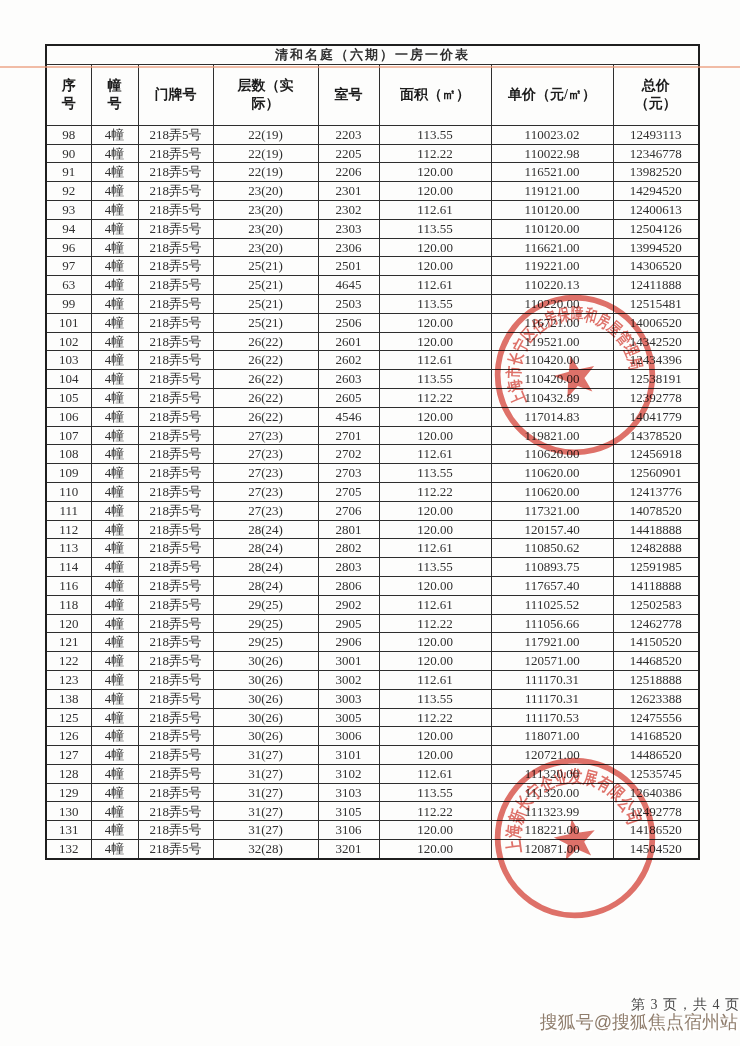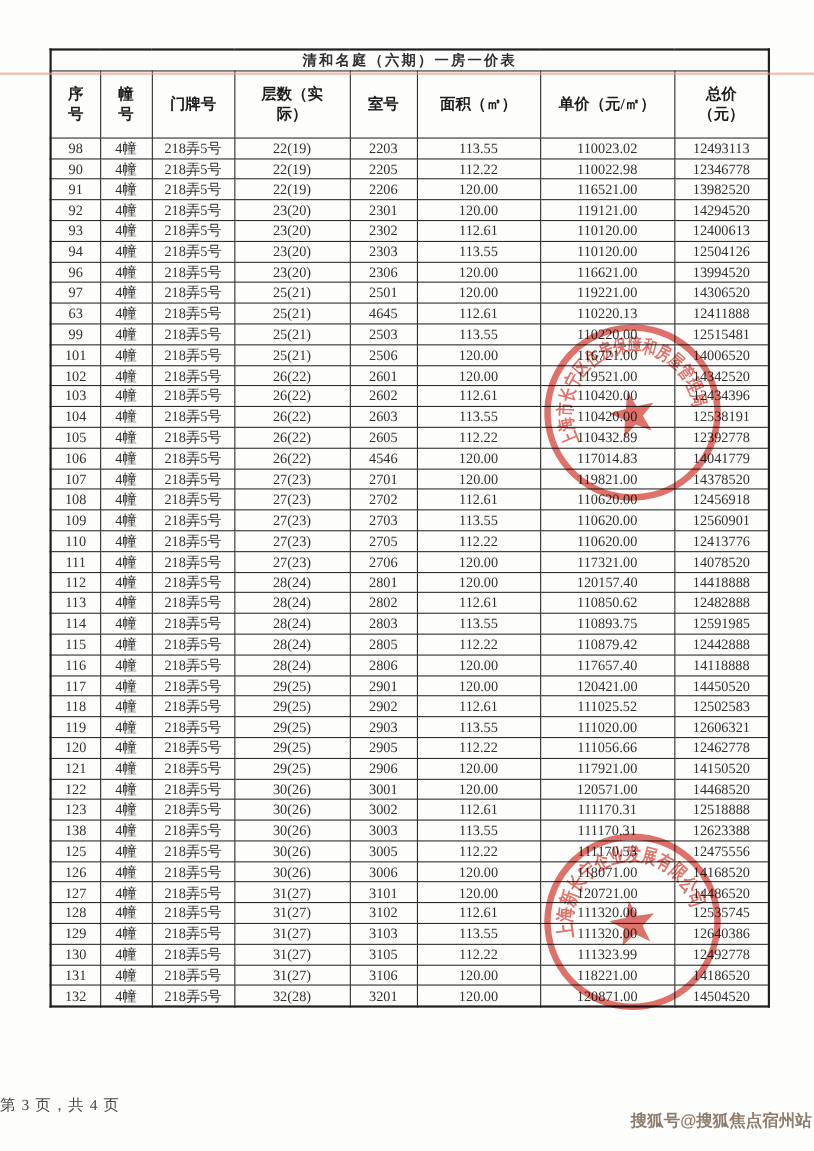--- a/index.html
+++ b/index.html
@@ -29,36 +29,36 @@
   }
   .doc-table th{
     height:36px;font-size:14px;font-weight:bold;text-align:center;
     padding:12px;color:#1c1c1c;background:transparent;
   }
   .doc-table td{
     height:17.8px;font-size:13px;text-align:center;padding:0;
     line-height:1.05;color:#303030;white-space:nowrap;overflow:hidden;
   }
   .footer-text{
-    position:absolute;left:0;top:996px;width:740px;text-align:left;
+    position:absolute;left:0;top:996px;width:740px;text-align:right;
     font-size:14px;color:#474747;letter-spacing:1px;z-index:2;
   }
   
   .stamp{
     position:absolute;width:176px;height:168px;z-index:4;
     opacity:0.8;mix-blend-mode:multiply;pointer-events:none;
   }
   .stamp-1{left:487px;top:291px;transform:rotate(-14deg);}
   .stamp-2{left:487px;top:754px;transform:rotate(-10deg);}
   .stamp svg{width:100%;height:100%;}
   
   .sohu-mark{
     position:absolute;right:2px;top:1010px;z-index:5;
     font-family:"Liberation Sans","DejaVu Sans",sans-serif;
-    font-size:15px;font-weight:bold;letter-spacing:0px;
+    font-size:18px;font-weight:normal;letter-spacing:0px;
     color:#8f7d6c;text-shadow:2px 2px 0 rgba(255,255,255,0.95);
     white-space:nowrap;
   }
 </style>
 </head>
 <body>
 
 <div class="scan-line"></div>
 
 <table class="doc-table">
@@ -322,68 +322,38 @@
         <td>114</td>
         <td>4幢</td>
         <td>218弄5号</td>
         <td>28(24)</td>
         <td>2803</td>
         <td>113.55</td>
         <td>110893.75</td>
         <td>12591985</td>
       </tr>
       <tr>
-        <td>115</td>
-        <td>4幢</td>
-        <td>218弄5号</td>
-        <td>28(24)</td>
-        <td>2805</td>
-        <td>112.22</td>
-        <td>110879.42</td>
-        <td>12442888</td>
-      </tr>
-      <tr>
         <td>116</td>
         <td>4幢</td>
         <td>218弄5号</td>
         <td>28(24)</td>
         <td>2806</td>
         <td>120.00</td>
         <td>117657.40</td>
         <td>14118888</td>
       </tr>
       <tr>
-        <td>117</td>
-        <td>4幢</td>
-        <td>218弄5号</td>
-        <td>29(25)</td>
-        <td>2901</td>
-        <td>120.00</td>
-        <td>120421.00</td>
-        <td>14450520</td>
-      </tr>
-      <tr>
         <td>118</td>
         <td>4幢</td>
         <td>218弄5号</td>
         <td>29(25)</td>
         <td>2902</td>
         <td>112.61</td>
         <td>111025.52</td>
         <td>12502583</td>
-      </tr>
-      <tr>
-        <td>119</td>
-        <td>4幢</td>
-        <td>218弄5号</td>
-        <td>29(25)</td>
-        <td>2903</td>
-        <td>113.55</td>
-        <td>111020.00</td>
-        <td>12606321</td>
       </tr>
       <tr>
         <td>120</td>
         <td>4幢</td>
         <td>218弄5号</td>
         <td>29(25)</td>
         <td>2905</td>
         <td>112.22</td>
         <td>111056.66</td>
         <td>12462778</td>

